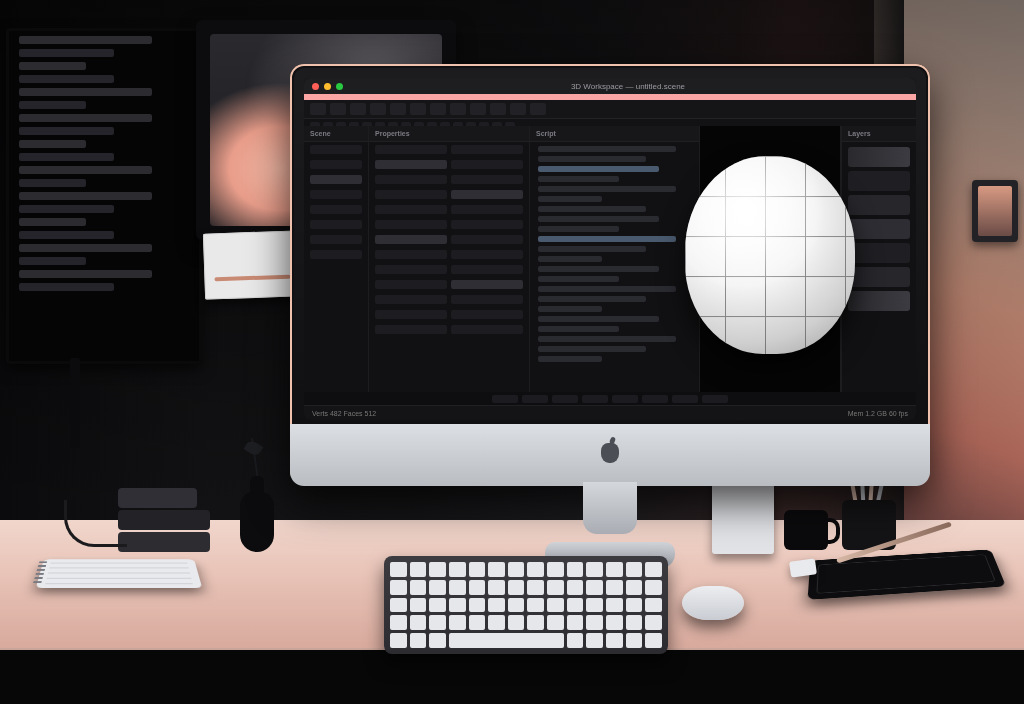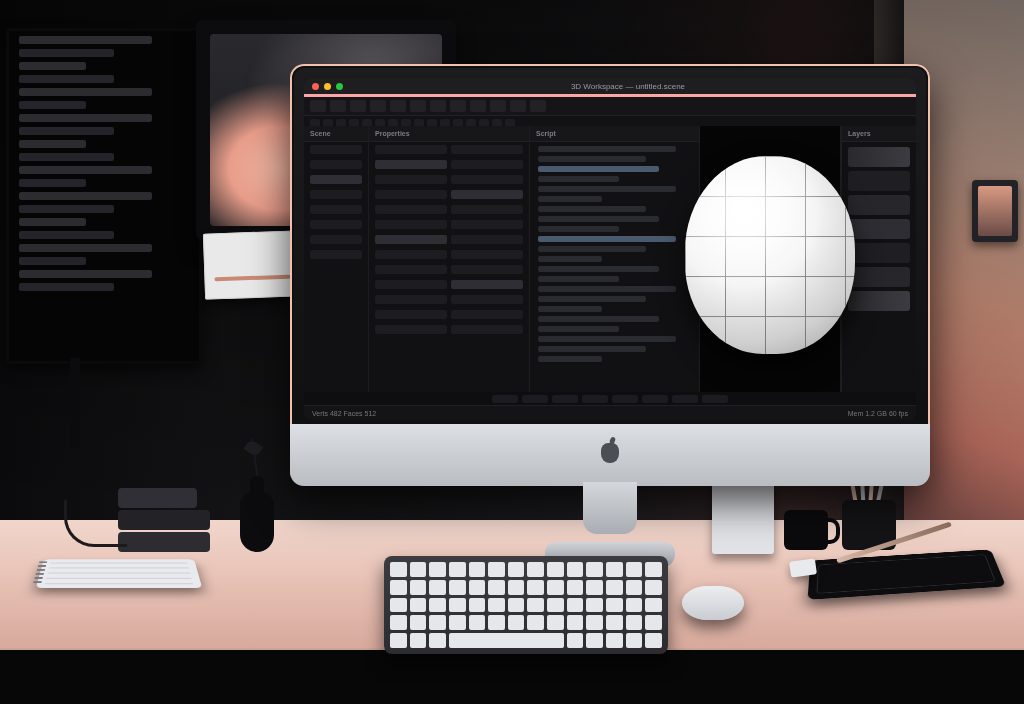--- a/index.html
+++ b/index.html
@@ -44,21 +44,21 @@
   .bezel{position:absolute;left:0;top:0;right:0;height:420px;border-radius:14px;background:linear-gradient(180deg,#1c1c1e,#0e0e10);box-shadow:0 18px 40px rgba(0,0,0,.7),0 0 0 2px #f0c2ae inset,0 0 0 4px #101012 inset;}
   .chin{position:absolute;left:0;right:0;top:360px;height:62px;border-radius:0 0 14px 14px;background:linear-gradient(180deg,#dcdfe3,#b9bcc1);}
   .apple{position:absolute;left:50%;top:379px;transform:translateX(-50%);width:18px;height:20px;background:#4b4e54;border-radius:40% 40% 45% 45%;}
   .apple::before{content:"";position:absolute;left:9px;top:-6px;width:5px;height:7px;background:#4b4e54;border-radius:50% 50% 0 50%;transform:rotate(25deg);}
   .stand{position:absolute;left:50%;top:418px;transform:translateX(-50%);width:130px;height:86px;}
   .stand .neck{position:absolute;left:50%;top:0;transform:translateX(-50%);width:54px;height:52px;background:linear-gradient(180deg,#d4d7db,#a9acb2);border-radius:0 0 14px 14px;}
   .stand .foot{position:absolute;left:0;right:0;bottom:0;height:26px;background:linear-gradient(180deg,#cfd2d7,#9fa3aa);border-radius:10px 10px 14px 14px;}
   .screen{position:absolute;left:14px;top:14px;right:14px;height:342px;border-radius:6px;background:#0a0a0b;overflow:hidden;}
 
   
-  .osbar{height:16px;background:#1e1e20;border-bottom:3px solid #fca5a5;display:flex;align-items:center;gap:5px;padding:0 8px;}
+  .osbar{height:16px;background:#1e1e20;border-bottom:6px solid #fca5a5;display:flex;align-items:center;gap:5px;padding:0 8px;}
   .osbar .dot{width:7px;height:7px;border-radius:50%;}
   .osbar .r{background:#ff5f57;} .osbar .y{background:#febc2e;} .osbar .g{background:#28c840;}
   .osbar .title{flex:1;font-size:8px;color:#9a9aa1;text-align:center;}
 
   
   .toolbar{height:18px;background:#151517;border-bottom:1px solid #222226;display:flex;align-items:center;padding:0 6px;gap:4px;}
   .tbtn{width:16px;height:12px;background:#222226;border-radius:2px;}
   
   .toolbar2{height:14px;background:#121214;border-bottom:1px solid #1e1e22;display:flex;align-items:center;padding:0 6px;gap:3px;}
   .tbtn2{width:10px;height:8px;background:#1e1e22;border-radius:2px;}

